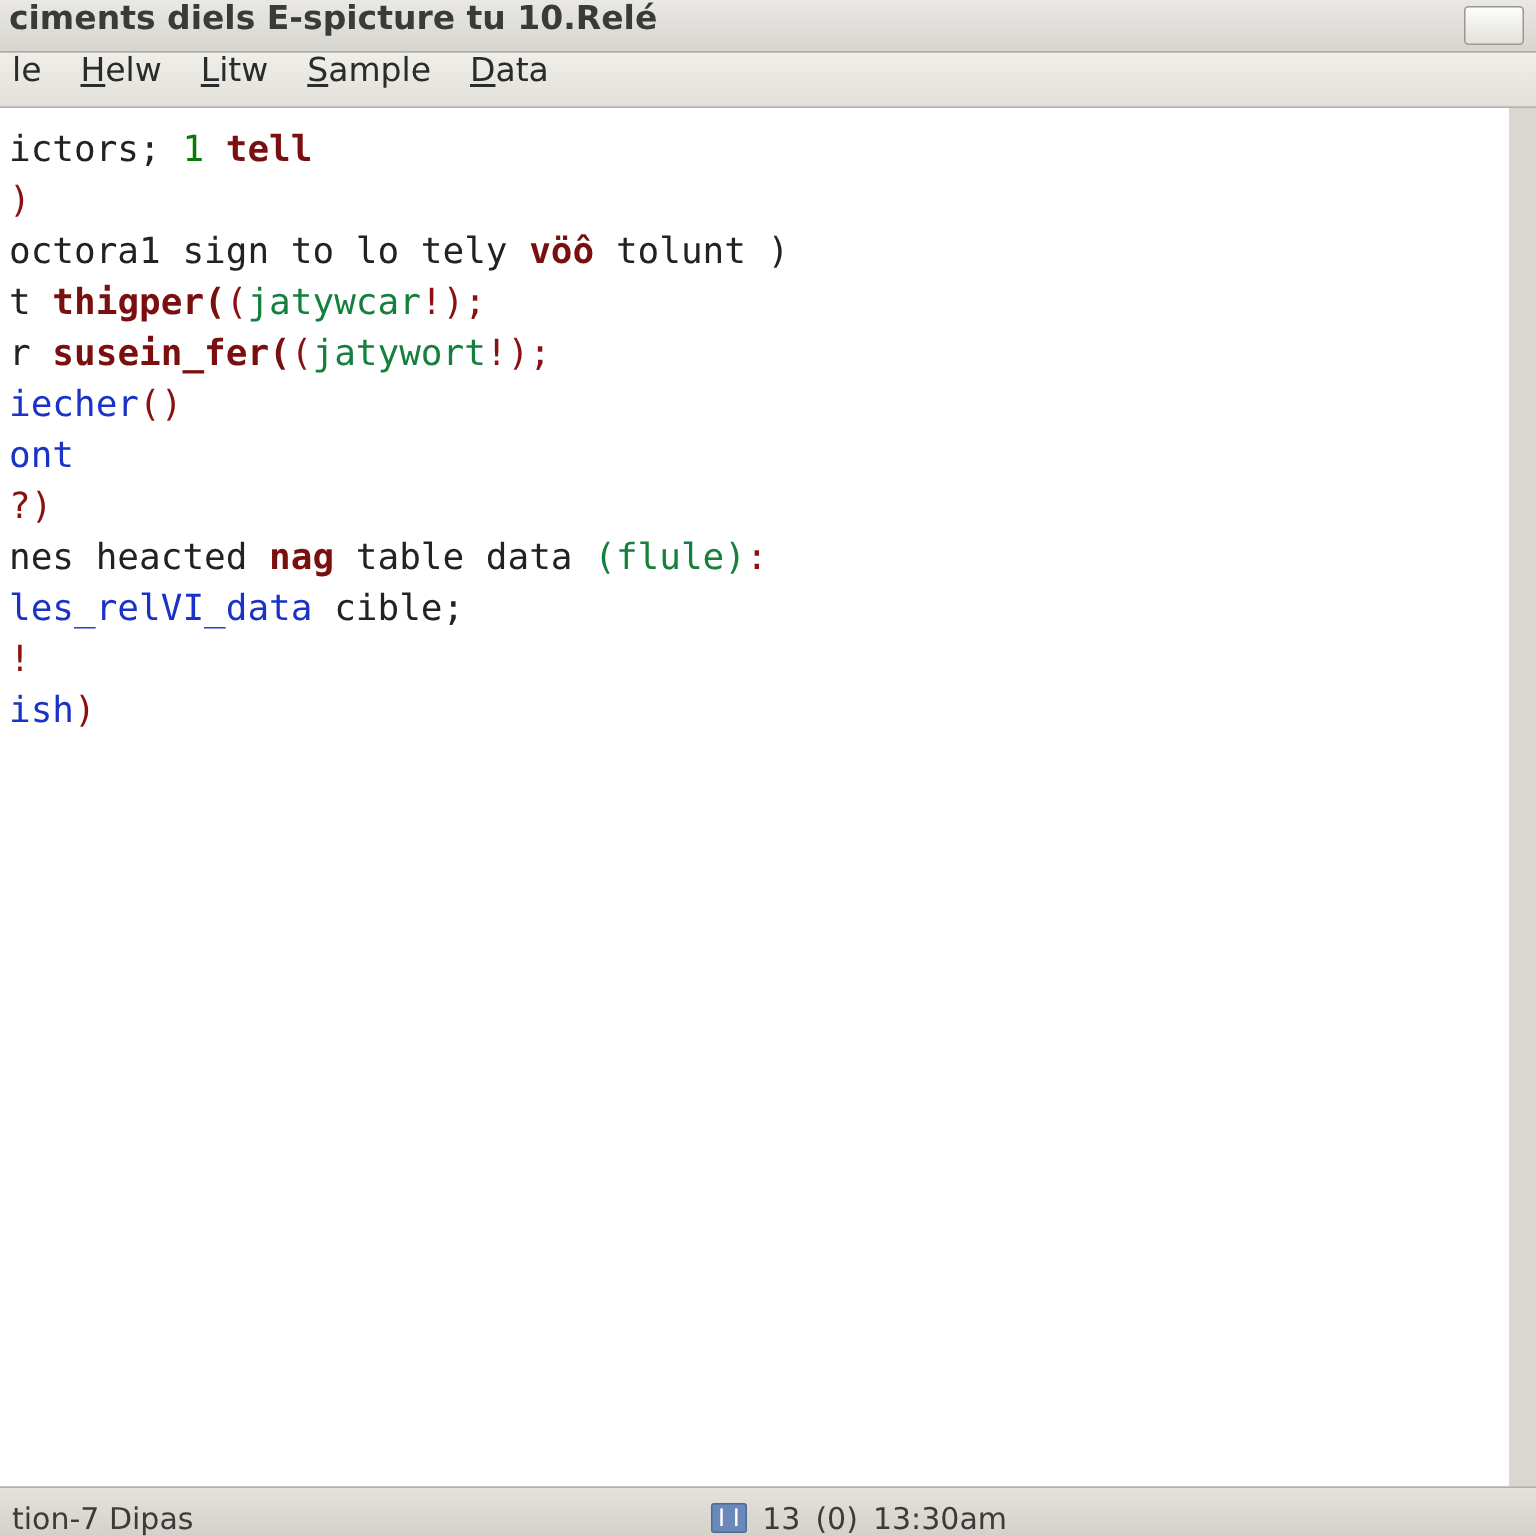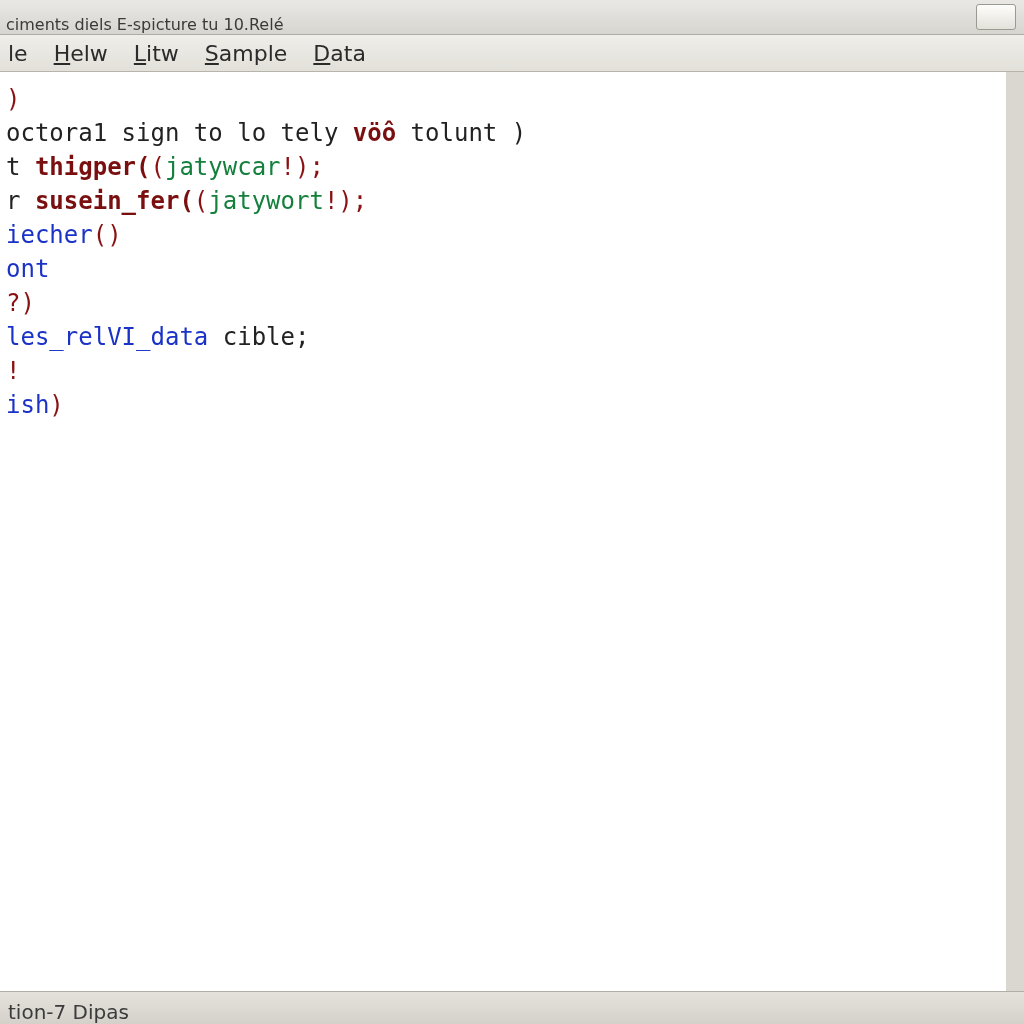--- a/index.html
+++ b/index.html
@@ -1,20 +1,20 @@
 <!DOCTYPE html>
 <html><head>
 <meta charset="utf-8">
 <style>
 html,body{margin:0;padding:0;width:1024px;height:1024px;overflow:hidden;font-family:"DejaVu Sans","Liberation Sans",Arial,sans-serif;background:#b8b8b8;-webkit-font-smoothing:none}
 .window{position:absolute;left:0;top:0;right:0;bottom:0;display:flex;flex-direction:column}
-.titlebar{height:34px;background:linear-gradient(#e9e8e5,#d7d5cf);border-bottom:1px solid #aeaca6;display:flex;align-items:flex-end;padding:0 6px;font-size:16px;color:#3a3a3a;font-weight:normal;position:relative}
+.titlebar{height:34px;background:linear-gradient(#e9e8e5,#d7d5cf);border-bottom:1px solid #aeaca6;display:flex;align-items:flex-start;padding:0 6px;font-size:22px;color:#3a3a3a;font-weight:bold;position:relative}
 .titlebar .title-text{white-space:nowrap;overflow:hidden}
 .titlebar .wbtn{position:absolute;right:8px;top:4px;width:38px;height:24px;background:linear-gradient(#fdfdfb,#e3e1da);border:1px solid #9b9992;border-radius:3px}
-.menubar{height:36px;background:linear-gradient(#efeee9,#e2e0d9);border-bottom:1px solid #b6b4ad;display:flex;align-items:center;padding:0 8px;font-size:22px;color:#2b2b2b}
+.menubar{height:36px;background:linear-gradient(#efeee9,#e2e0d9);border-bottom:1px solid #b6b4ad;display:flex;align-items:flex-start;padding:0 8px;font-size:22px;color:#2b2b2b}
 .menubar .menu{margin-right:26px;cursor:pointer}
 .menubar .menu .ul{text-decoration:underline}
 .editor{flex:1;background:#ffffff;padding:10px 0 10px 6px;font-family:"DejaVu Sans Mono","Liberation Mono","Courier New",monospace;font-size:24px;line-height:34px;color:#222;overflow:hidden;border-right:18px solid #d9d7d0;position:relative}
 .editor .line{white-space:pre}
 .c-kw{color:#1a33c6}
 .c-id{color:#7a0f0f;font-weight:bold}
 .c-br{color:#8a1111}
 .c-fn{color:#15803d}
 .c-par{color:#0a7a0a}
 .statusbar{height:32px;background:linear-gradient(#e4e2db,#d3d1c9);border-top:1px solid #b0aea7;display:flex;align-items:flex-end;font-size:20px;color:#3b3b3b;padding:0 8px;position:relative}
@@ -34,33 +34,41 @@
 
   <div class="menubar">
     <span class="menu">le</span>
     <span class="menu"><span class="ul">H</span>elw</span>
     <span class="menu"><span class="ul">L</span>itw</span>
     <span class="menu"><span class="ul">S</span>ample</span>
     <span class="menu"><span class="ul">D</span>ata</span>
   </div>
 
   <div class="editor">
+    <div class="line"><span>ictors; </span><span class="c-par">1 </span><span class="c-id">tell</span></div>
     <div class="line"><span class="c-br">)</span></div>
     <div class="line"><span>octora1 sign to lo tely </span><span class="c-id">vöô</span><span> tolunt )</span></div>
     <div class="line"><span></span></div>
     <div class="line"><span>t </span><span class="c-id">thigper(</span><span class="c-br">(</span><span class="c-fn">jatywcar</span><span class="c-br">!);</span></div>
     <div class="line"><span>r </span><span class="c-id">susein_fer(</span><span class="c-br">(</span><span class="c-fn">jatywort</span><span class="c-br">!);</span></div>
     <div class="line"><span class="c-kw">iecher</span><span class="c-br">()</span></div>
     <div class="line"><span class="c-kw">ont</span></div>
     <div class="line"><span class="c-br">?)</span></div>
+    <div class="line"><span>nes heacted </span><span class="c-id">nag</span><span> table data </span><span class="c-fn">(flule)</span><span class="c-br">:</span></div>
     <div class="line"><span></span></div>
     <div class="line"><span class="c-kw">les_relVI_data </span><span>cible;</span></div>
     <div class="line"><span class="c-br">!</span></div>
     <div class="line"><span class="c-kw">ish</span><span class="c-br">)</span></div>
   </div>
 
   <div class="statusbar">
     <span>tion-7 Dipas</span>
     <span class="sep"></span>
+    <span class="mid">
+      <span class="badge">I I</span>
+      <span>13</span>
+      <span>(0)</span>
+      <span>13:30am</span>
+    </span>
     <span class="sep"></span>
   </div>
 
 </div>
 
 </body></html>

